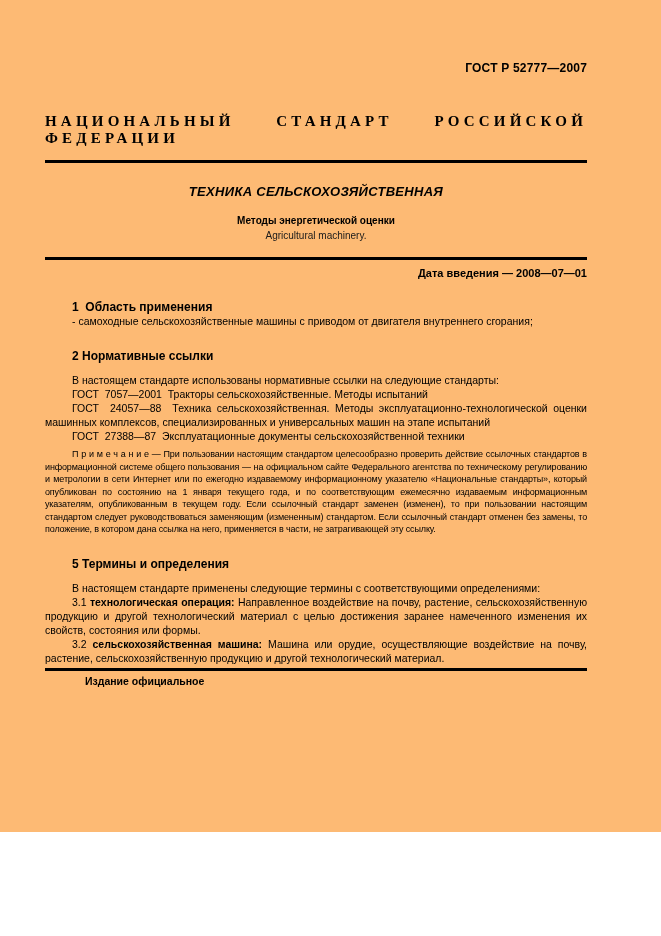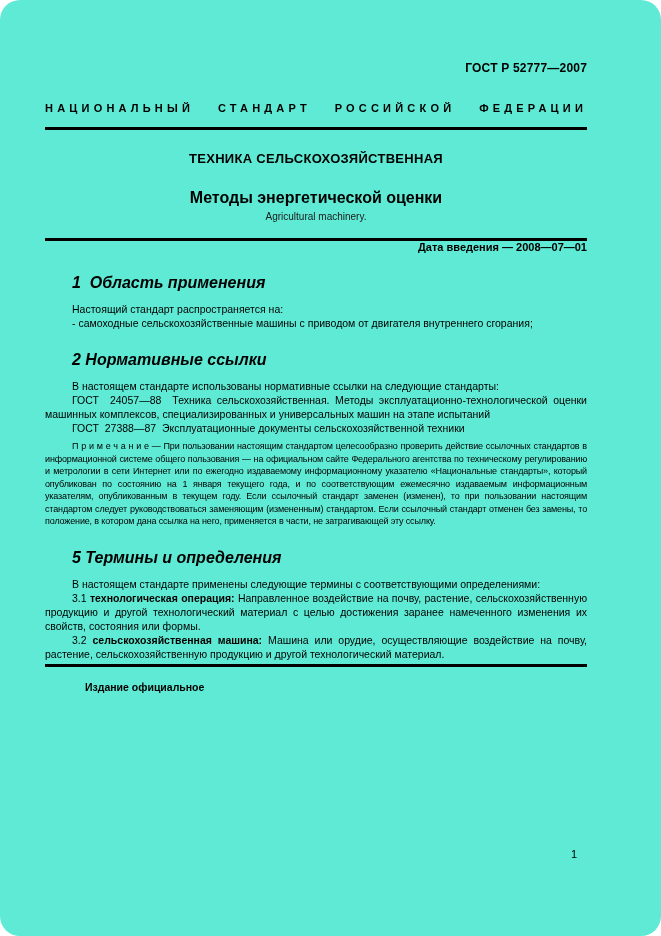--- a/index.html
+++ b/index.html
@@ -1,84 +1,85 @@
 <!DOCTYPE html>
 <html><head>
 <meta charset="utf-8">
 <style>
   html, body { margin: 0; padding: 0; background: #ffffff; }
   .page {
     position: relative;
     width: 661px;
-    height: 936px;
-    background: #5eead4;
+    height: 832px;
+    background: #fdba74;
     font-family: "Liberation Sans", sans-serif;
     color: #000000;
     overflow: hidden;
-    border-radius: 20px;
   }
   .content {
     position: absolute;
     left: 45px;
     top: 0;
     width: 542px;
   }
   .doc-number {
     margin-top: 61px;
     font-size: 12px;
     font-weight: bold;
     text-align: right;
     letter-spacing: 0.2px;
   }
   .banner {
-    margin-top: 27px;
-    font-size: 11px;
+    margin-top: 38px;
+    font-size: 15px;
     font-weight: bold;
     letter-spacing: 4.2px;
     text-align: justify;
     text-align-last: justify;
+    font-family: Liberation Serif, serif;
   }
   .rule {
     height: 3px;
     background: #000000;
   }
   .rule-top { margin-top: 13px; }
   .rule-mid { margin-top: 14px; }
   .title-main {
     margin-top: 21px;
     text-align: center;
     font-size: 13px;
     font-weight: bold;
     letter-spacing: 0.3px;
+    font-style: italic;
   }
   .title-sub {
-    margin-top: 23px;
+    margin-top: 16px;
     text-align: center;
-    font-size: 16px;
+    font-size: 10px;
     font-weight: bold;
   }
   .title-en {
     margin-top: 3px;
     text-align: center;
     font-size: 10px;
     line-height: 14px;
     color: #1a1a1a;
   }
   .date-line {
+    margin-top: 7px;
     text-align: right;
     font-size: 11px;
     font-weight: bold;
   }
   .section-heading {
     margin: 21px 0 0 0;
     padding-left: 27px;
-    font-size: 16px;
+    font-size: 12px;
     font-weight: bold;
     white-space: pre-wrap;
-    font-style: italic;
   }
   .body-p {
     margin: 0;
     font-size: 10.5px;
     line-height: 14px;
     text-align: justify;
     text-indent: 27px;
   }
   .after-heading { margin-top: 10px; }
   .ref { white-space: pre-wrap; }
@@ -86,21 +87,21 @@
     margin: 5px 0 0 0;
     font-size: 9px;
     line-height: 12.5px;
     letter-spacing: -0.15px;
     text-align: justify;
     text-indent: 27px;
   }
   .term-bold { font-weight: bold; }
   .footer-rule { margin-top: 3px; }
   .edition {
-    margin-top: 14px;
+    margin-top: 4px;
     font-size: 10.5px;
     font-weight: bold;
     padding-left: 40px;
   }
   .page-num {
     position: absolute;
     top: 848px;
     right: 84px;
     font-size: 11px;
   }
@@ -121,25 +122,25 @@
     <div class="title-sub">Методы энергетической оценки</div>
     <div class="title-en">
       <div>Agricultural machinery.</div>
     </div>
 
     <div class="rule rule-mid"></div>
 
     <div class="date-line">Дата введения — 2008—07—01</div>
 
     <h2 class="section-heading">1  Область применения</h2>
-    <p class="body-p after-heading">Настоящий стандарт распространяется на:</p>
     <p class="body-p">- самоходные сельскохозяйственные машины с приводом от двигателя внутреннего сгорания;</p>
 
     <h2 class="section-heading">2 Нормативные ссылки</h2>
     <p class="body-p after-heading">В настоящем стандарте использованы нормативные ссылки на следующие стандарты:</p>
+    <p class="body-p ref">ГОСТ  7057—2001  Тракторы сельскохозяйственные. Методы испытаний</p>
     <p class="body-p ref">ГОСТ  24057—88  Техника сельскохозяйственная. Методы эксплуатационно-технологической оценки машинных комплексов, специализированных и универсальных машин на этапе испытаний</p>
     <p class="body-p ref">ГОСТ  27388—87  Эксплуатационные документы сельскохозяйственной техники</p>
 
     <p class="note">
       <span class="note-label">П р и м е ч а н и е —</span>
       <span>При пользовании настоящим стандартом целесообразно проверить действие ссылочных стандартов в информационной системе общего пользования — на официальном сайте Федерального агентства по техническому регулированию и метрологии в сети Интернет или по ежегодно издаваемому информационному указателю «Национальные стандарты», который опубликован по состоянию на 1 января текущего года, и по соответствующим ежемесячно издаваемым информационным указателям, опубликованным в текущем году. Если ссылочный стандарт заменен (изменен), то при пользовании настоящим стандартом следует руководствоваться заменяющим (измененным) стандартом. Если ссылочный стандарт отменен без замены, то положение, в котором дана ссылка на него, применяется в части, не затрагивающей эту ссылку.</span>
     </p>
 
     <h2 class="section-heading">5 Термины и определения</h2>
     <p class="body-p after-heading">В настоящем стандарте применены следующие термины с соответствующими определениями:</p>

